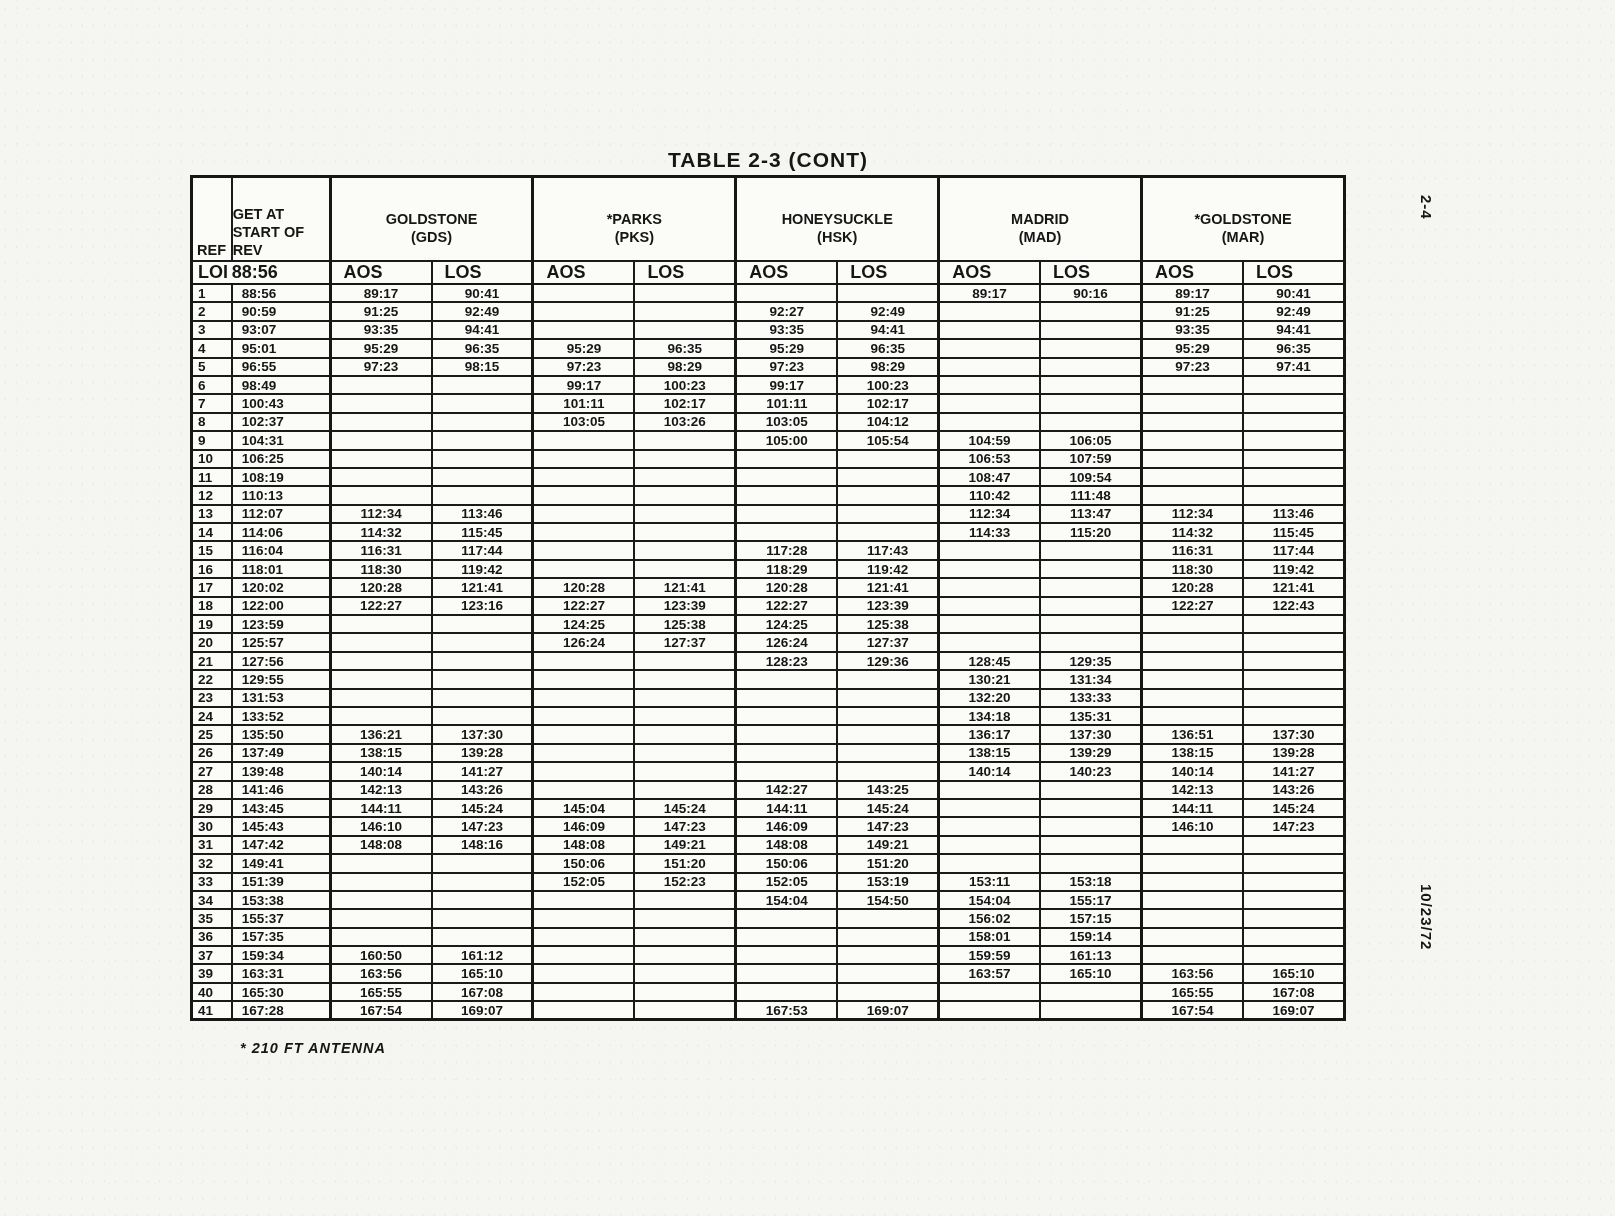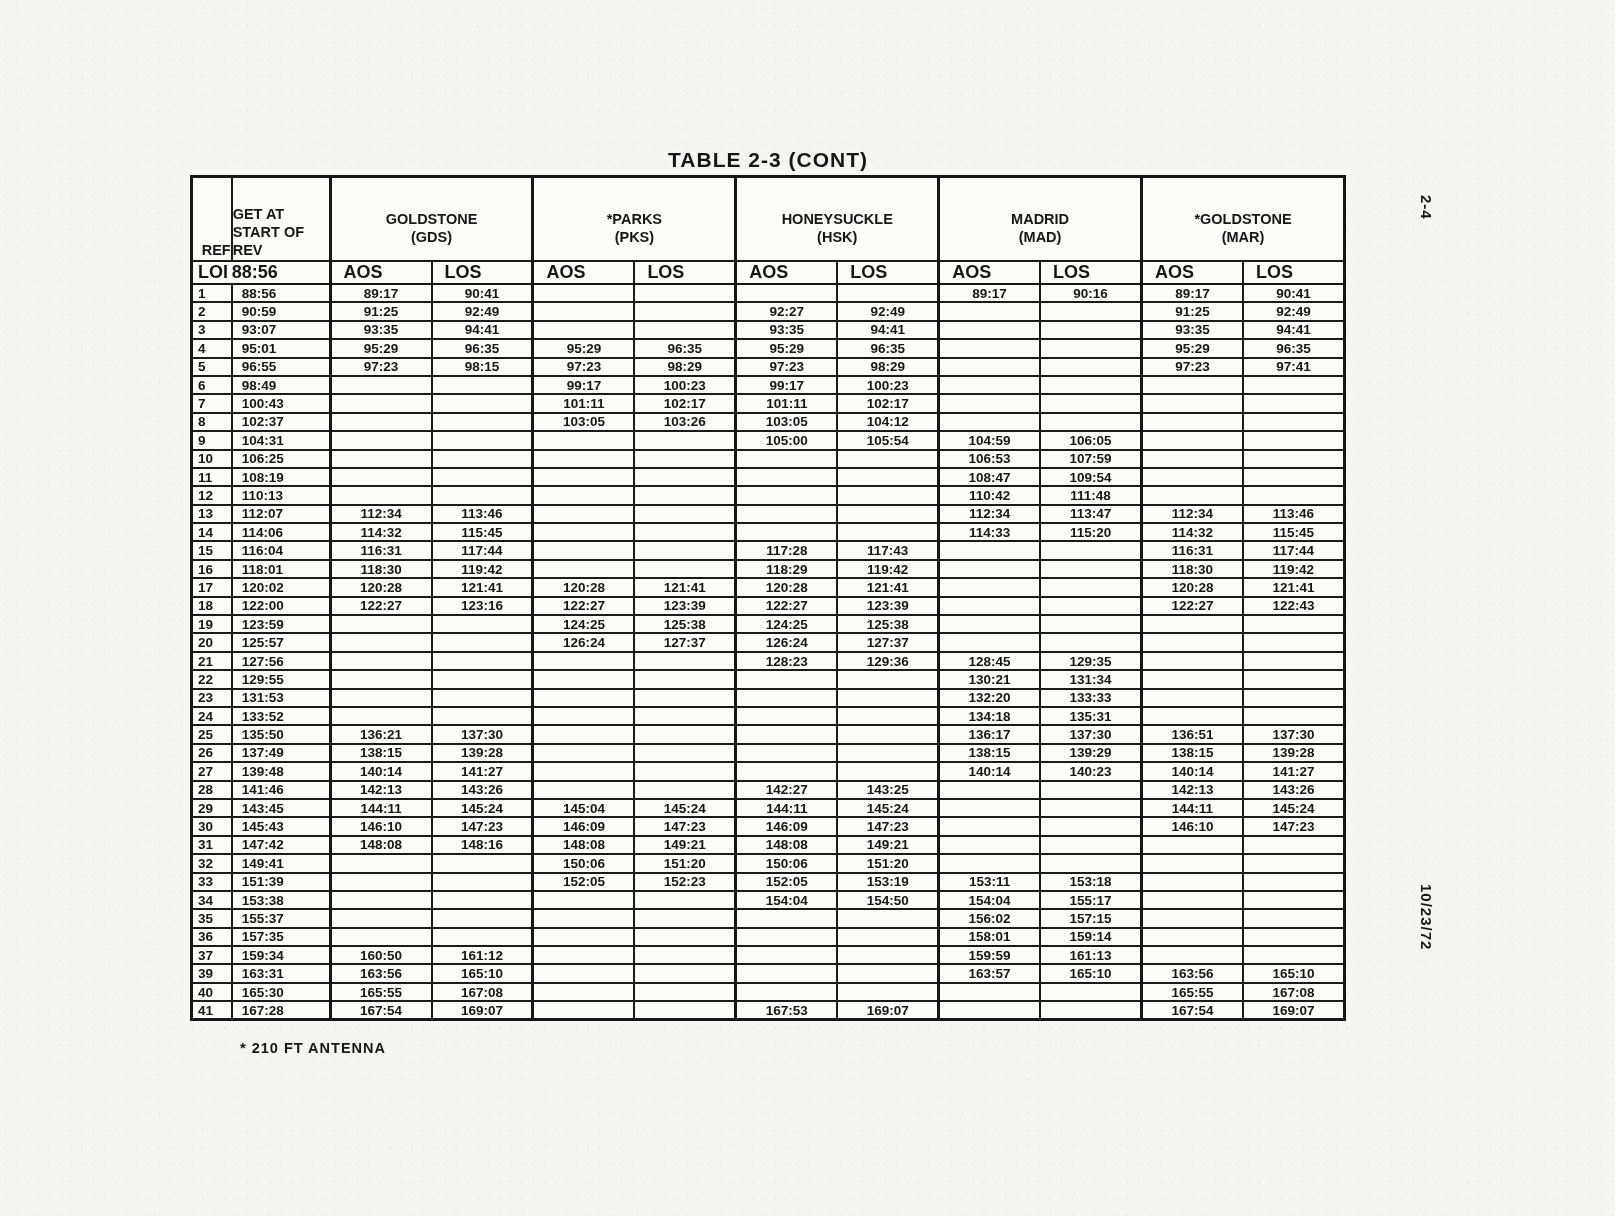--- a/index.html
+++ b/index.html
@@ -35,36 +35,36 @@
   col.c-ref{width:40px;}
   col.c-get{width:98px;}
   col.c-t{width:101px;}
   th,td{
     padding:0;margin:0;
     border-bottom:2px solid #1a1a1a;
     font-weight:700;
     overflow:hidden;white-space:nowrap;
   }
   tr.station-row th{height:68px;vertical-align:bottom;font-size:14.5px;line-height:1.25;}
-  th.ref-h{text-align:right;padding-left:4px;padding-bottom:1px;}
+  th.ref-h{text-align:left;padding-left:4px;padding-bottom:1px;}
   th.get-h{text-align:left;white-space:pre-line;padding-bottom:1px;
            border-left:2px solid #1a1a1a;font-size:14px;}
   th.station-h{text-align:center;padding-bottom:14px;}
   tr.sub-row th{height:19px;font-size:18px;border-bottom:2.5px solid #161616;}
   th.sub{text-align:left;padding-left:12px;}
   .hb{border-left:3px solid #161616;}
   .sb{border-left:2px solid #1a1a1a;}
   tbody tr{height:18.4px;}
   tbody td{font-size:13.5px;}
   td.ref-c{text-align:left;padding-left:5px;}
   td.get-c{text-align:left;padding-left:9px;border-left:2px solid #1a1a1a;}
   td.time-c{text-align:center;}
   .footnote{
     position:absolute;left:240px;top:1040px;
-    font-size:14.5px;font-weight:700;letter-spacing:1px;
+    font-size:14.5px;font-weight:700;letter-spacing:1px;font-style:italic;
   }
 </style>
 </head>
 <body>
 
 <div class="title">TABLE 2-3 (CONT)</div>
 <div class="side side-top">2-4</div>
 <div class="side side-bottom">10/23/72</div>
 
 <table class="track">

